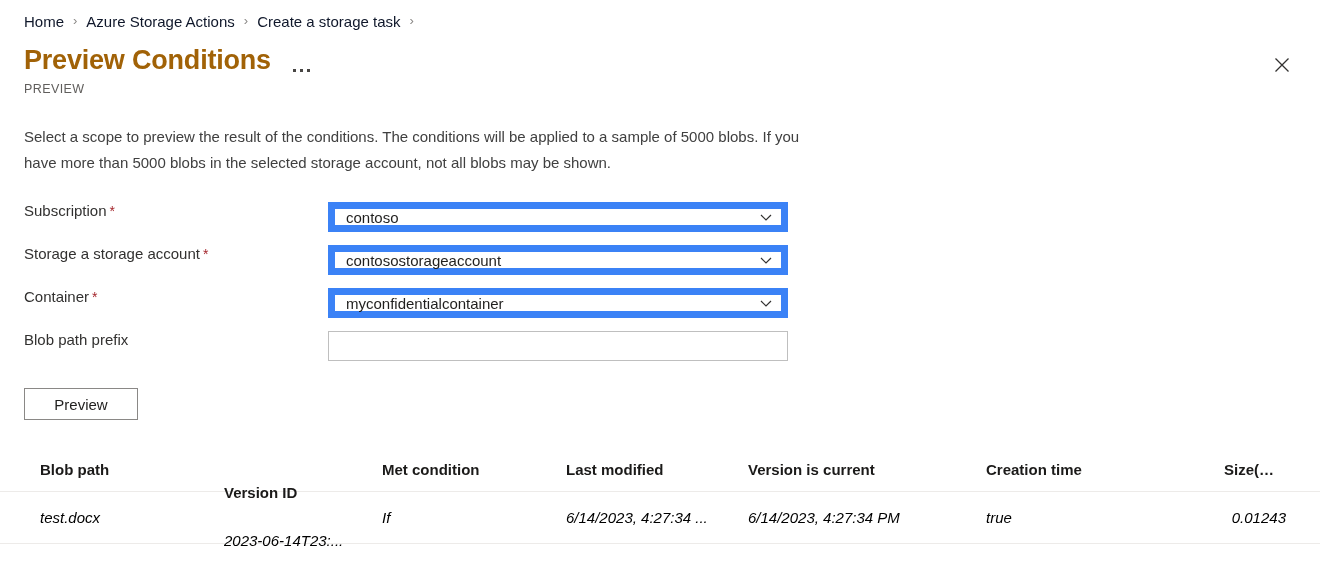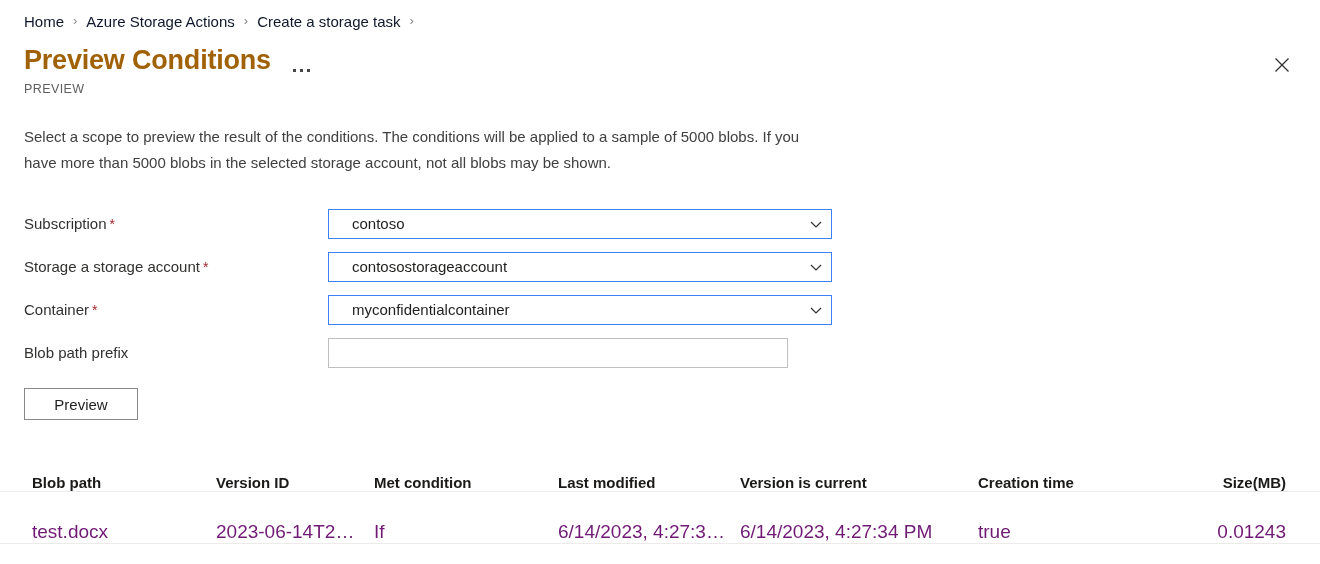--- a/index.html
+++ b/index.html
@@ -100,45 +100,44 @@
     line-height: 26px;
     color: #404040;
   }
 
   
   .form {
     margin: 26px 0 0 0;
   }
   .form-row {
     display: flex;
-    align-items: center;
     height: 43px;
   }
   .form-label {
     width: 328px;
     padding-left: 24px;
     box-sizing: border-box;
     font-size: 15px;
     color: #323130;
     white-space: nowrap;
   }
   .req-star {
     color: #a4262c;
     margin-left: 3px;
     font-size: 14px;
   }
   .field {
-    width: 504px;
+    width: 460px;
     height: 30px;
     box-sizing: border-box;
-    border: 1px solid #3b82f6;
+    border: 7px solid #3b82f6;
     background: #ffffff;
     display: flex;
     align-items: center;
-    padding: 0 8px 0 23px;
+    padding: 0 8px 0 11px;
     font-size: 15px;
     color: #201f1e;
     cursor: pointer;
   }
   .field-value {
     flex: 1;
     white-space: nowrap;
     overflow: hidden;
     text-overflow: ellipsis;
   }
@@ -173,36 +172,37 @@
     padding: 0 16px;
   }
 
   
   .table {
     margin: 28px 0 0 0;
     width: 1320px;
   }
   .t-row {
     display: flex;
-    align-items: flex-end;
-    padding: 0 24px 0 32px;
+    align-items: center;
+    padding: 0 24px 0 40px;
     box-sizing: border-box;
   }
   .t-head {
     height: 44px;
     border-bottom: 1px solid #edebe9;
     font-size: 15px;
     font-weight: 600;
     color: #1b1a19;
   }
   .t-body {
     height: 52px;
     border-bottom: 1px solid #edebe9;
-    font-size: 19px;
-    color: #701a75;
+    font-size: 15px;
+    color: #000000;
+    font-style: italic;
   }
   .c-blobpath   { width: 184px; }
   .c-versionid  { width: 158px; margin-top: 46px; }
   .c-metcond    { width: 184px; }
   .c-lastmod    { width: 182px; }
   .c-creation   { width: 238px; }
   .c-versioncur { width: 238px; }
   .c-size       { flex: 1; text-align: right; }
   .cell {
     white-space: nowrap;

